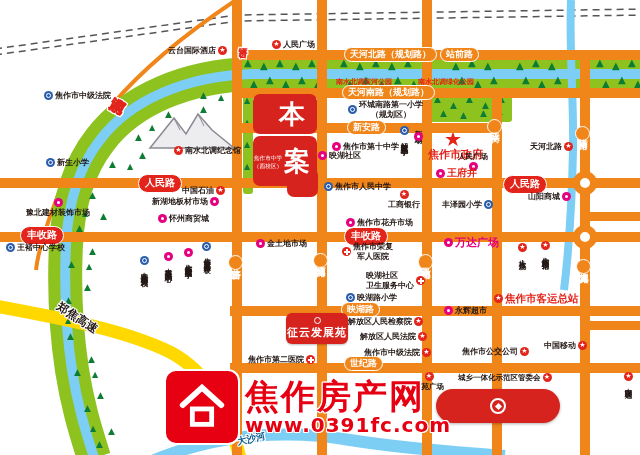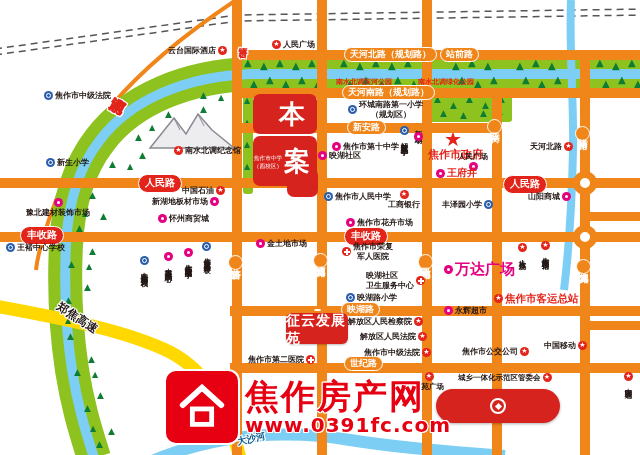--- a/index.html
+++ b/index.html
@@ -45,21 +45,21 @@
   #benanA{left:253px;top:94px;width:64px;height:40px;display:flex;align-items:center;justify-content:flex-end;padding-right:12px;}
   #benanB{left:253px;top:136px;width:64px;height:50px;display:flex;align-items:center;}
   #benanTab{left:287px;top:168px;width:31px;height:29px;z-index:6;}
   .bchar{font-size:26px;font-weight:700;line-height:1;}
   #benanB .note{width:30px;font-size:6px;line-height:1.25;text-align:center;transform:scale(.95);}
   #benanB .bchar{margin-left:1px;}
   #fz-badge{position:absolute;left:286px;top:313px;width:62px;height:31px;background:#D7231D;
             border-radius:6px;z-index:7;display:flex;flex-direction:column;align-items:center;
             justify-content:center;box-shadow:0 1px 2px rgba(0,0,0,.25);}
   #fz-badge .fz-logo{width:7px;height:7px;border:1.5px solid #fff;border-radius:50%;margin-bottom:1px;}
-  #fz-badge .ftxt{color:#fff;font-size:14px;font-weight:700;letter-spacing:1px;}
+  #fz-badge .ftxt{color:#fff;font-size:11px;font-weight:700;letter-spacing:1px;}
   #zy-banner{position:absolute;left:436px;top:389px;width:124px;height:34px;background:#D7231D;
              border-radius:17px;z-index:8;display:flex;align-items:center;justify-content:center;gap:5px;
              box-shadow:0 1px 3px rgba(0,0,0,.3);}
   #zy-banner .zy-logo{width:16px;height:16px;border:2px solid #fff;border-radius:50%;position:relative;}
   #zy-banner .zy-logo::after{content:"";position:absolute;left:4px;top:4px;width:5px;height:5px;
              background:#fff;transform:rotate(45deg);}
   #zy-banner .ztxt{color:#fff;font-size:13px;font-weight:700;}
   #watermark{position:absolute;left:166px;top:374px;width:300px;height:66px;z-index:9;
              display:flex;align-items:center;gap:7px;}
   #wm-logo{width:72px;height:72px;background:#E60012;border-radius:10px;display:flex;align-items:center;
@@ -278,21 +278,21 @@
         <span class="ic gov"></span>
       </div>
       <div class="poi" style="left: 442px; top: 200px;">
         <span class="ptx">丰泽园小学</span>
         <span class="ic school"></span>
       </div>
       <div class="poi" style="left: 528px; top: 192px;">
         <span class="ptx">山阳商城</span>
         <span class="ic market"></span>
       </div>
-      <div class="poi" style="left: 324px; top: 192px;">
+      <div class="poi" style="left: 324px; top: 182px;">
         <span class="ic school"></span>
         <span class="ptx">焦作市人民中学</span>
       </div>
       <div class="poi col" style="left: 388px; top: 190px;">
         <span class="ic gov"></span>
         <span class="ptx">工商银行</span>
       </div>
       <div class="poi" style="left: 346px; top: 218px;">
         <span class="ic market"></span>
         <span class="ptx">焦作市花卉市场</span>
@@ -358,21 +358,21 @@
         <span class="ic gov"></span>
       </div>
       <div class="poi" style="left: 364px; top: 348px;">
         <span class="ptx">焦作市中级法院</span>
         <span class="ic gov"></span>
       </div>
       <div class="poi" style="left: 248px; top: 355px;">
         <span class="ptx">焦作市第二医院</span>
         <span class="ic hospital"></span>
       </div>
-      <div class="poi" style="left: 444px; top: 236px; font-size: 15px; color: rgb(228, 0, 127); margin-top: 24px;">
+      <div class="poi" style="left: 444px; top: 236px; font-size: 11px; color: rgb(228, 0, 127);">
         <span class="ic market"></span>
         <span class="ptx">万达广场</span>
       </div>
       <div class="poi" style="left: 444px; top: 258px; margin-top: 48px;">
         <span class="ic market"></span>
         <span class="ptx">永辉超市</span>
       </div>
       <div class="poi pv col" style="left: 518px; top: 243px; font-size: 7.5px;">
         <span class="ic gov"></span>
         <span class="ptx">人社大厦</span>

